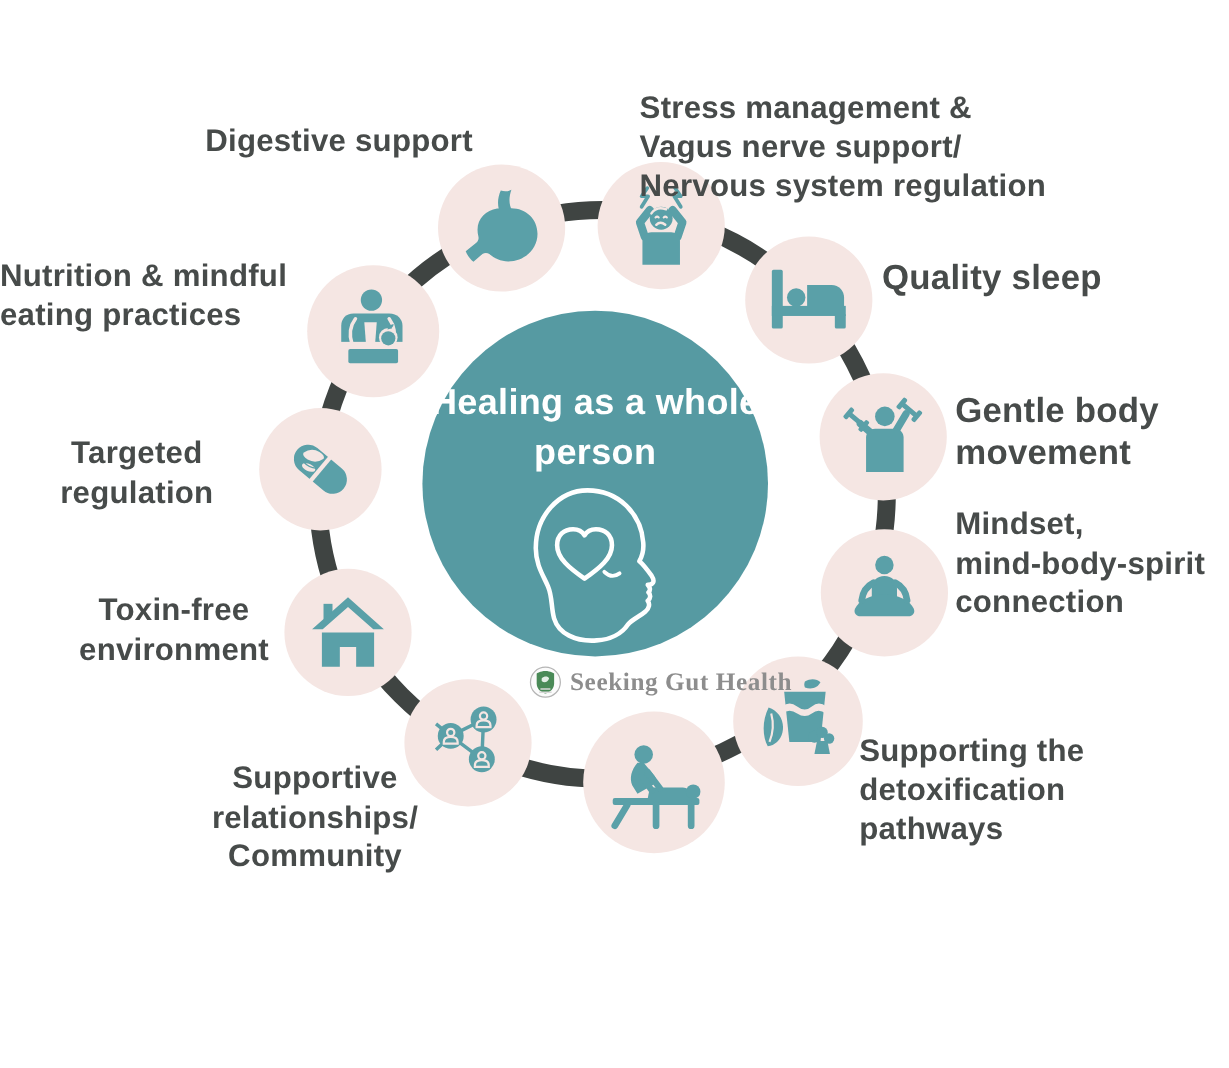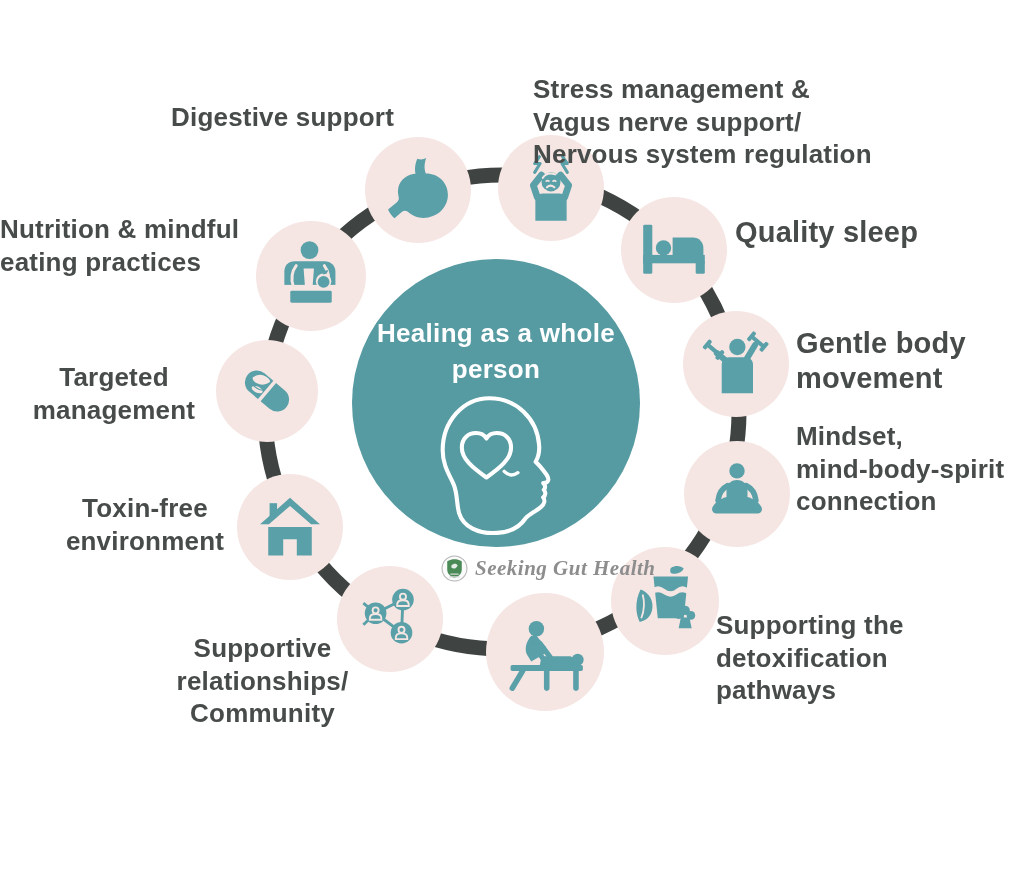--- a/index.html
+++ b/index.html
@@ -21,26 +21,26 @@
   .nd-detox      {left:611px;top:547px;width:108px;height:108px;}
   .nd-bodywork   {left:486px;top:593px;width:118px;height:118px;}
   .nd-community  {left:337px;top:566px;width:106px;height:106px;}
   .nd-environment{left:237px;top:474px;width:106px;height:106px;}
   .nd-supplements{left:216px;top:340px;width:102px;height:102px;}
   .nd-nutrition  {left:256px;top:221px;width:110px;height:110px;}
 
   .center-circle{position:absolute;left:352px;top:259px;width:288px;height:288px;
     border-radius:50%;background:var(--center-teal);display:flex;flex-direction:column;
     align-items:center;}
-  .center-title{margin-top:56px;color:#fff;font-weight:700;font-size:26px;line-height:1.4;
+  .center-title{margin-top:56px;color:#fff;font-weight:700;font-size:30px;line-height:1.4;
     text-align:center;white-space:pre-line;letter-spacing:.3px;}
   .center-circle svg{margin-top:2px;}
 
   .logo{position:absolute;left:441px;top:555px;display:flex;align-items:center;gap:7px;}
-  .logo-text{font-family:"Liberation Serif",serif;font-style:italic;font-weight:700;
+  .logo-text{font-family:"Liberation Serif",serif;font-weight:700;
     color:var(--logo-gray);font-size:21px;letter-spacing:.5px;}
 
   .label{position:absolute;white-space:pre-line;font-weight:700;color:var(--text);
     font-size:26px;line-height:1.25;letter-spacing:.2px;}
   .lbl-digestive  {left:140px;top:101px;width:285px;text-align:center;}
   .lbl-stress     {left:533px;top:29px;width:380px;text-align:left;margin-top:44px;}
   .lbl-sleep      {left:735px;top:214px;width:280px;text-align:left;font-size:29px;}
   .lbl-movement   {left:796px;top:326px;width:226px;text-align:left;font-size:29px;line-height:1.2;}
   .lbl-mindset    {left:796px;top:420px;width:228px;text-align:left;}
   .lbl-detox      {left:716px;top:609px;width:250px;text-align:left;}
@@ -271,17 +271,17 @@
 connection</div>
   <div class="label lbl-detox">Supporting the
 detoxification
 pathways</div>
   <div class="label lbl-community">Supportive
 relationships/
 Community</div>
   <div class="label lbl-environment">Toxin-free
 environment</div>
   <div class="label lbl-supplements">Targeted
-management</div>
+regulation</div>
   <div class="label lbl-nutrition">Nutrition &amp; mindful
 eating practices</div>
 
 </div>
 
 </body></html>

